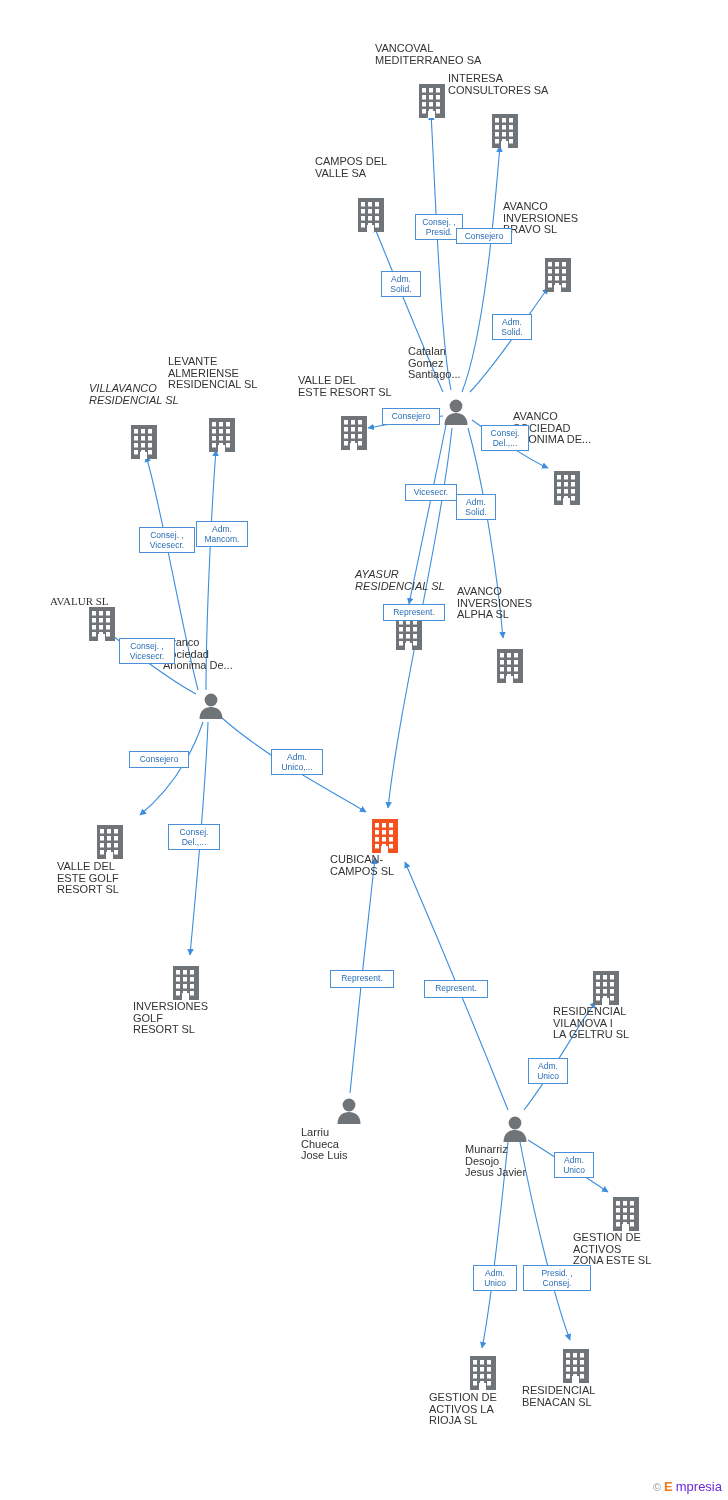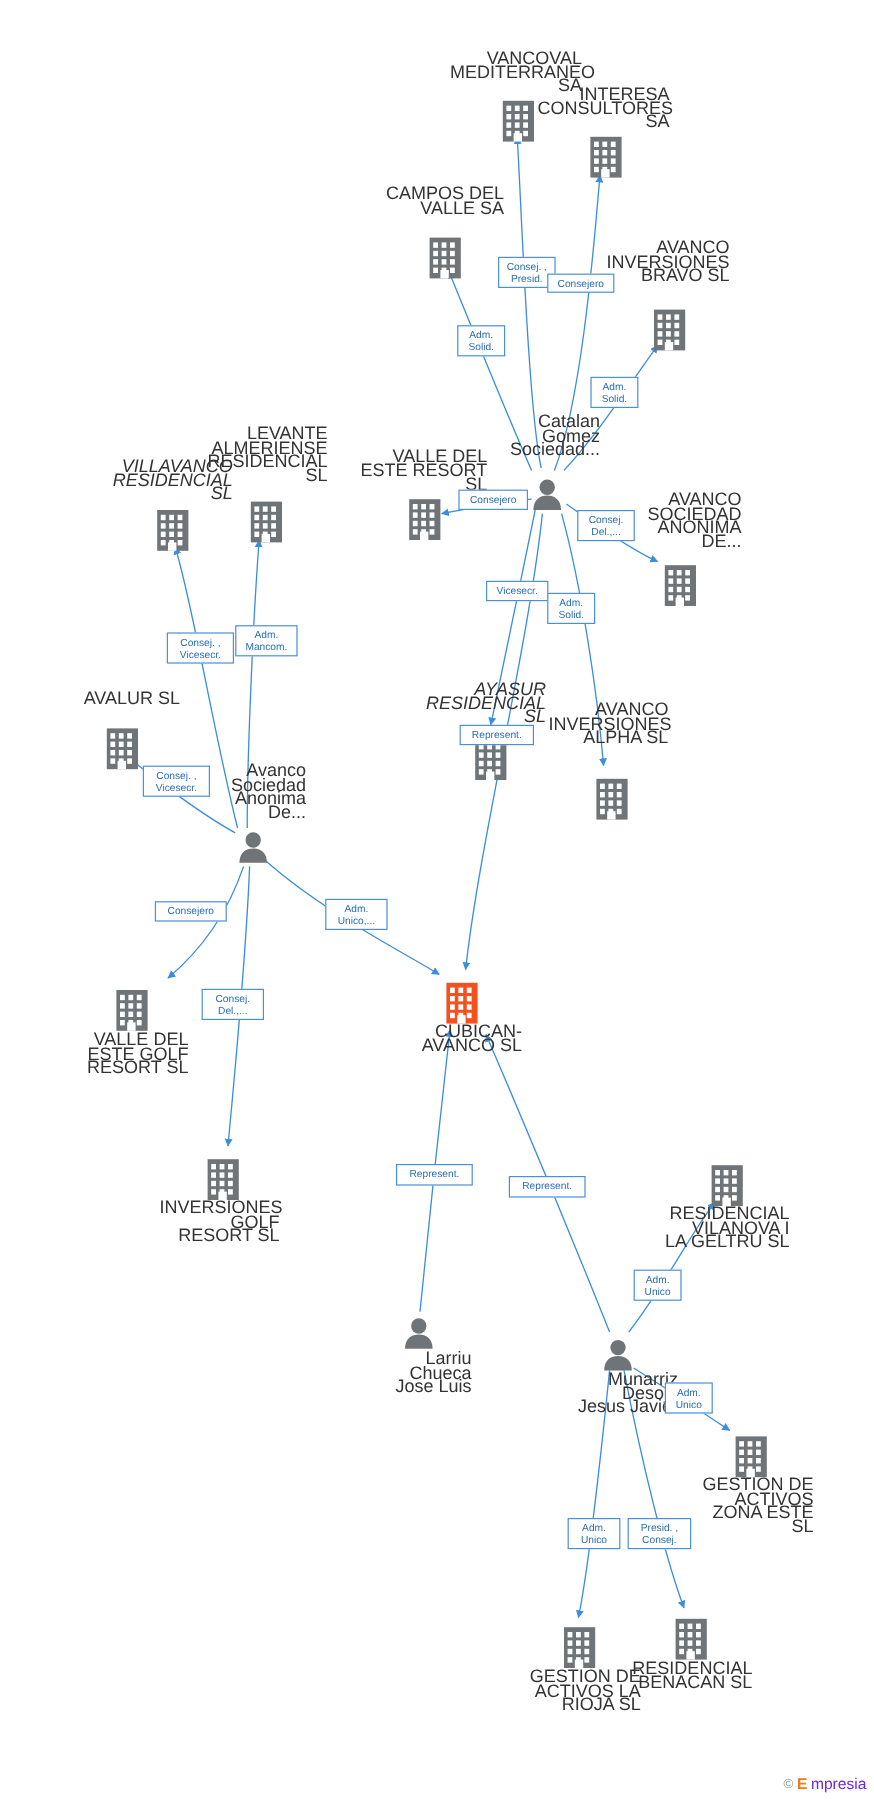--- a/index.html
+++ b/index.html
@@ -6,23 +6,23 @@
   body{
     width:728px;height:1500px;position:relative;
     background:#ffffff;
     font-family:"Liberation Sans", sans-serif;
     overflow:hidden;
   }
   #graph{position:absolute;left:0;top:0;width:728px;height:1500px;}
   .svg-layer{position:absolute;left:0;top:0;width:728px;height:1500px;pointer-events:none;}
   .node-label{
     position:absolute;
-    text-align:right;
+    text-align:left;
     color:#333333;
-    font-size:15px;
+    font-size:11px;
     line-height:11.5px;
     white-space:pre-line;
   }
   .badge{
     position:absolute;
     background:#ffffff;
     border:1px solid #4a90d9;
     color:#2a6db5;
     font-size:8.5px;
     line-height:10px;
@@ -151,21 +151,21 @@
         </svg></div>
       <div class="node-label" style="left: 503px; top: 201px; width: 105px;">AVANCO
 INVERSIONES
 BRAVO SL</div>
       <div class="person" style="left: 443px; top: 398px;"><svg width="26" height="28" viewBox="0 0 26 28">
           <circle cx="13" cy="8" r="6.4" fill="#6f7478"></circle>
           <path d="M1.5 27 C1.5 18.5 7 15 13 15 C19 15 24.5 18.5 24.5 27 Z" fill="#6f7478"></path>
         </svg></div>
       <div class="node-label" style="left: 408px; top: 346px; width: 92px;">Catalan
 Gomez
-Sociedad...</div>
+Santiago...</div>
       <div class="bld" style="left: 340px; top: 415px;"><svg width="28" height="36" viewBox="0 0 28 36">
           <rect x="1" y="1" width="26" height="34" fill="#6f7478"></rect>
           <rect x="4" y="5" width="4" height="4.5" fill="#ffffff"></rect>
           <rect x="11" y="5" width="4" height="4.5" fill="#ffffff"></rect>
           <rect x="18" y="5" width="4" height="4.5" fill="#ffffff"></rect>
           <rect x="4" y="12" width="4" height="4.5" fill="#ffffff"></rect>
           <rect x="11" y="12" width="4" height="4.5" fill="#ffffff"></rect>
           <rect x="18" y="12" width="4" height="4.5" fill="#ffffff"></rect>
           <rect x="4" y="19" width="4" height="4.5" fill="#ffffff"></rect>
           <rect x="11" y="19" width="4" height="4.5" fill="#ffffff"></rect>
@@ -279,21 +279,21 @@
           <rect x="11" y="12" width="4" height="4.5" fill="#ffffff"></rect>
           <rect x="18" y="12" width="4" height="4.5" fill="#ffffff"></rect>
           <rect x="4" y="19" width="4" height="4.5" fill="#ffffff"></rect>
           <rect x="11" y="19" width="4" height="4.5" fill="#ffffff"></rect>
           <rect x="18" y="19" width="4" height="4.5" fill="#ffffff"></rect>
           <rect x="4" y="26" width="4" height="4.5" fill="#ffffff"></rect>
           <rect x="11" y="26" width="4" height="4.5" fill="#ffffff"></rect>
           <rect x="18" y="26" width="4" height="4.5" fill="#ffffff"></rect>
           <rect x="10" y="28" width="7" height="7" fill="#ffffff"></rect>
         </svg></div>
-      <div class="node-label" style="left: 50px; top: 577px; width: 100px;">AVALUR SL</div>
+      <div class="node-label" style="left: 50px; top: 596px; width: 100px; font-family: Liberation Serif, serif;">AVALUR SL</div>
       <div class="person" style="left: 198px; top: 692px;"><svg width="26" height="28" viewBox="0 0 26 28">
           <circle cx="13" cy="8" r="6.4" fill="#6f7478"></circle>
           <path d="M1.5 27 C1.5 18.5 7 15 13 15 C19 15 24.5 18.5 24.5 27 Z" fill="#6f7478"></path>
         </svg></div>
       <div class="node-label" style="left: 163px; top: 637px; width: 92px;">Avanco
 Sociedad
 Anonima De...</div>
       <div class="bld" style="left: 96px; top: 824px;"><svg width="28" height="36" viewBox="0 0 28 36">
           <rect x="1" y="1" width="26" height="34" fill="#6f7478"></rect>
           <rect x="4" y="5" width="4" height="4.5" fill="#ffffff"></rect>
@@ -342,21 +342,21 @@
           <rect x="18" y="12" width="4" height="4.5" fill="#ffffff"></rect>
           <rect x="4" y="19" width="4" height="4.5" fill="#ffffff"></rect>
           <rect x="11" y="19" width="4" height="4.5" fill="#ffffff"></rect>
           <rect x="18" y="19" width="4" height="4.5" fill="#ffffff"></rect>
           <rect x="4" y="26" width="4" height="4.5" fill="#ffffff"></rect>
           <rect x="11" y="26" width="4" height="4.5" fill="#ffffff"></rect>
           <rect x="18" y="26" width="4" height="4.5" fill="#ffffff"></rect>
           <rect x="10" y="28" width="7" height="7" fill="#ffffff"></rect>
         </svg></div>
       <div class="node-label" style="left: 330px; top: 854px; width: 105px;">CUBICAN-
-AVANCO SL</div>
+CAMPOS SL</div>
       <div class="person" style="left: 336px; top: 1097px;"><svg width="26" height="28" viewBox="0 0 26 28">
           <circle cx="13" cy="8" r="6.4" fill="#6f7478"></circle>
           <path d="M1.5 27 C1.5 18.5 7 15 13 15 C19 15 24.5 18.5 24.5 27 Z" fill="#6f7478"></path>
         </svg></div>
       <div class="node-label" style="left: 301px; top: 1127px; width: 92px;">Larriu
 Chueca
 Jose Luis</div>
       <div class="person" style="left: 502px; top: 1115px;"><svg width="26" height="28" viewBox="0 0 26 28">
           <circle cx="13" cy="8" r="6.4" fill="#6f7478"></circle>
           <path d="M1.5 27 C1.5 18.5 7 15 13 15 C19 15 24.5 18.5 24.5 27 Z" fill="#6f7478"></path>
@@ -467,21 +467,21 @@
       <div class="badge" style="left: 168px; top: 824px; width: 52px; min-height: 26px;">Consej.
 Del.,...</div>
       <div class="badge" style="left: 330px; top: 970px; width: 64px; min-height: 18px;">Represent.</div>
       <div class="badge" style="left: 424px; top: 980px; width: 64px; min-height: 18px;">Represent.</div>
       <div class="badge" style="left: 528px; top: 1058px; width: 40px; min-height: 26px;">Adm.
 Unico</div>
       <div class="badge" style="left: 554px; top: 1152px; width: 40px; min-height: 26px;">Adm.
 Unico</div>
       <div class="badge" style="left: 473px; top: 1265px; width: 44px; min-height: 26px;">Adm.
 Unico</div>
-      <div class="badge" style="left: 523px; top: 1265px; width: 53px; min-height: 26px;">Presid. ,
+      <div class="badge" style="left: 523px; top: 1265px; width: 68px; min-height: 26px;">Presid. ,
 Consej.</div>
     </div>
 
   <div class="watermark">
     <span class="wm-c">©</span>
     <span class="wm-logo">E</span>
     <span class="wm-txt">mpresia</span>
   </div>
 </div>
 

